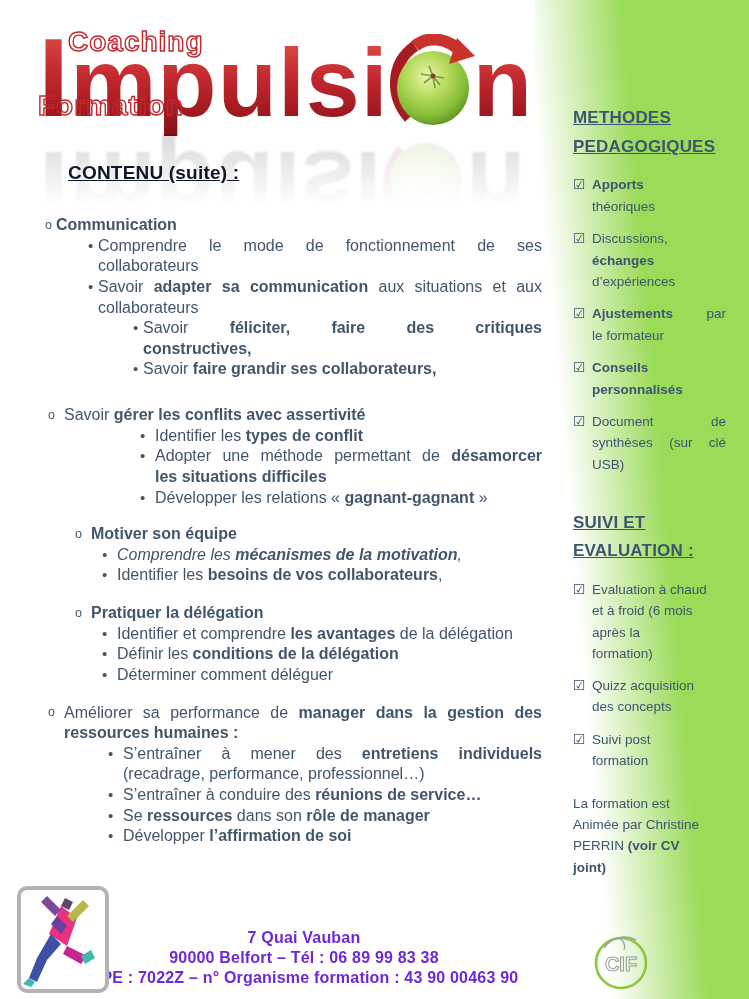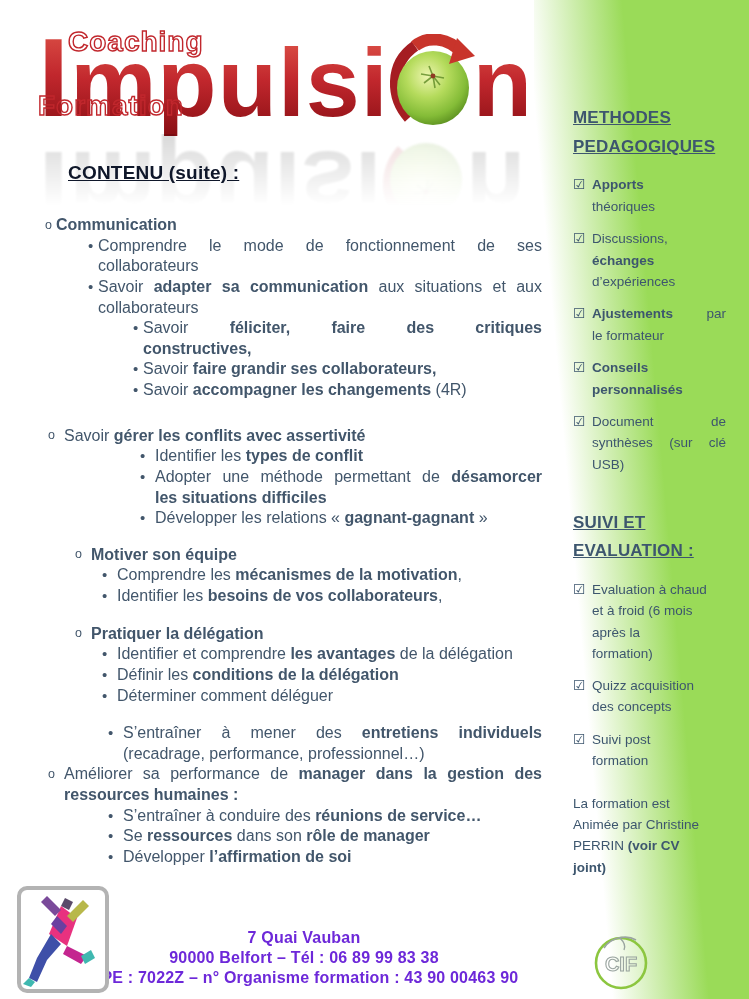--- a/index.html
+++ b/index.html
@@ -124,44 +124,41 @@
         <div class="tl s" style="text-indent: -10px;"><span class="mk dot" style="width: 10px;">•</span><span>Savoir </span><span class="b">adapter sa communication</span><span> aux situations et aux</span></div>
         <div class="tl"><span>collaborateurs</span></div>
       </div>
       <div class="para" style="padding-left: 98px;">
         <div class="tl s" style="text-indent: -10px;"><span class="mk dot" style="width: 10px;">•</span><span>Savoir </span><span class="b">féliciter, faire des critiques</span></div>
         <div class="tl"><span class="b">constructives,</span></div>
       </div>
       <div class="para" style="padding-left: 98px;">
         <div class="tl" style="text-indent: -10px;"><span class="mk dot" style="width: 10px;">•</span><span>Savoir </span><span class="b">faire grandir ses collaborateurs,</span></div>
       </div>
-      <div class="para" style="padding-left: 98px;">
-        <div class="tl" style="text-indent: -10px;"><span class="mk dot" style="width: 10px;">•</span><span>Savoir </span><span class="b">accompagner les changements</span><span> (4R)</span></div>
-      </div>
     </div>
     <div class="group" style="margin-top: 25px;">
       <div class="para" style="padding-left: 19px;">
         <div class="tl" style="text-indent: -16px;"><span class="mk circ" style="width: 16px;">o</span><span>Savoir </span><span class="b">gérer les conflits avec assertivité</span></div>
       </div>
       <div class="para" style="padding-left: 110px;">
         <div class="tl" style="text-indent: -15px;"><span class="mk dot" style="width: 15px;">•</span><span>Identifier les </span><span class="b">types de conflit</span></div>
       </div>
       <div class="para" style="padding-left: 110px;">
         <div class="tl s" style="text-indent: -15px;"><span class="mk dot" style="width: 15px;">•</span><span>Adopter une méthode permettant de </span><span class="b">désamorcer</span></div>
         <div class="tl"><span class="b">les situations difficiles</span></div>
       </div>
       <div class="para" style="padding-left: 110px;">
         <div class="tl" style="text-indent: -15px;"><span class="mk dot" style="width: 15px;">•</span><span>Développer les relations « </span><span class="b">gagnant-gagnant</span><span> »</span></div>
       </div>
     </div>
     <div class="group" style="margin-top: 16px;">
       <div class="para" style="padding-left: 46px;">
         <div class="tl" style="text-indent: -16px;"><span class="mk circ" style="width: 16px;">o</span><span class="b">Motiver son équipe</span></div>
       </div>
-      <div class="para" style="padding-left: 72px;">
+      <div class="para" style="padding-left: 72px; font-style: italic;">
         <div class="tl" style="text-indent: -15px;"><span class="mk dot" style="width: 15px;">•</span><span>Comprendre les </span><span class="b">mécanismes de la motivation</span><span>,</span></div>
       </div>
       <div class="para" style="padding-left: 72px;">
         <div class="tl" style="text-indent: -15px;"><span class="mk dot" style="width: 15px;">•</span><span>Identifier les </span><span class="b">besoins de vos collaborateurs</span><span>,</span></div>
       </div>
     </div>
     <div class="group" style="margin-top: 17px;">
       <div class="para" style="padding-left: 46px;">
         <div class="tl" style="text-indent: -16px;"><span class="mk circ" style="width: 16px;">o</span><span class="b">Pratiquer la délégation</span></div>
       </div>
@@ -169,27 +166,27 @@
         <div class="tl" style="text-indent: -15px;"><span class="mk dot" style="width: 15px;">•</span><span>Identifier et comprendre </span><span class="b">les avantages</span><span> de la délégation</span></div>
       </div>
       <div class="para" style="padding-left: 72px;">
         <div class="tl" style="text-indent: -15px;"><span class="mk dot" style="width: 15px;">•</span><span>Définir les </span><span class="b">conditions de la délégation</span></div>
       </div>
       <div class="para" style="padding-left: 72px;">
         <div class="tl" style="text-indent: -15px;"><span class="mk dot" style="width: 15px;">•</span><span>Déterminer comment déléguer</span></div>
       </div>
     </div>
     <div class="group" style="margin-top: 17px;">
-      <div class="para" style="padding-left: 78px;">
-        <div class="tl s" style="text-indent: -15px;"><span class="mk dot" style="width: 15px;">•</span><span>S’entraîner à mener des </span><span class="b">entretiens individuels</span></div>
-        <div class="tl"><span>(recadrage, performance, professionnel…)</span></div>
-      </div>
       <div class="para" style="padding-left: 19px;">
         <div class="tl s" style="text-indent: -16px;"><span class="mk circ" style="width: 16px;">o</span><span>Améliorer sa performance de </span><span class="b">manager dans la gestion des</span></div>
         <div class="tl"><span class="b">ressources humaines :</span></div>
+      </div>
+      <div class="para" style="padding-left: 78px;">
+        <div class="tl s" style="text-indent: -15px;"><span class="mk dot" style="width: 15px;">•</span><span>S’entraîner à mener des </span><span class="b">entretiens individuels</span></div>
+        <div class="tl"><span>(recadrage, performance, professionnel…)</span></div>
       </div>
       <div class="para" style="padding-left: 78px;">
         <div class="tl" style="text-indent: -15px;"><span class="mk dot" style="width: 15px;">•</span><span>S’entraîner à conduire des </span><span class="b">réunions de service…</span></div>
       </div>
       <div class="para" style="padding-left: 78px;">
         <div class="tl" style="text-indent: -15px;"><span class="mk dot" style="width: 15px;">•</span><span>Se </span><span class="b">ressources</span><span> dans son </span><span class="b">rôle de manager</span></div>
       </div>
       <div class="para" style="padding-left: 78px;">
         <div class="tl" style="text-indent: -15px;"><span class="mk dot" style="width: 15px;">•</span><span>Développer </span><span class="b">l’affirmation de soi</span></div>
       </div>

